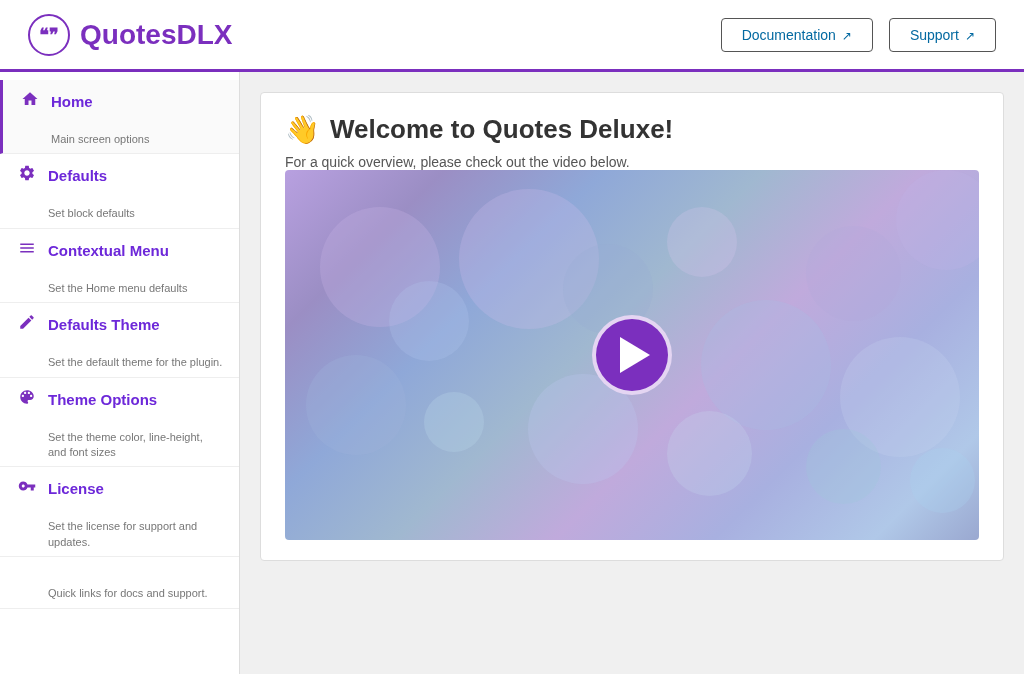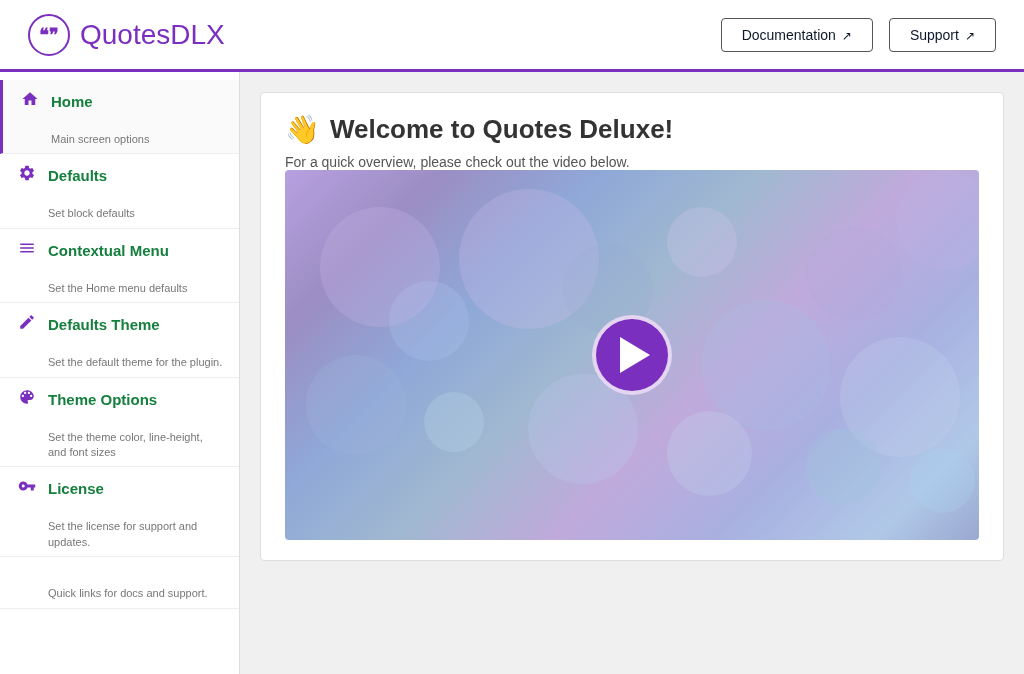--- a/index.html
+++ b/index.html
@@ -33,41 +33,41 @@
       border: 2.5px solid #7b2fbe;
       display: flex;
       align-items: center;
       justify-content: center;
       color: #7b2fbe;
       font-size: 18px;
       font-weight: bold;
     }
     .logo-text {
       font-size: 28px;
-      font-weight: 400;
+      font-weight: 700;
       color: #222;
     }
     .logo-text span {
       color: #7b2fbe;
     }
     .header-buttons {
       display: flex;
       gap: 16px;
     }
     .header-btn {
       border: 1.5px solid #555;
       background: #fff;
       padding: 8px 20px;
       border-radius: 4px;
       font-size: 14px;
       cursor: pointer;
       display: flex;
       align-items: center;
       gap: 6px;
-      color: #0f172a;
+      color: #0369a1;
     }
 
     
     .main-layout {
       display: flex;
       height: calc(674px - 72px);
     }
 
     
     .sidebar {
@@ -97,21 +97,21 @@
     .sidebar-icon {
       color: #7b2fbe;
       font-size: 17px;
       width: 22px;
       text-align: center;
       flex-shrink: 0;
     }
     .sidebar-item-title {
       font-size: 15px;
       font-weight: 600;
-      color: #15803d;
+      color: #6d28d9;
     }
     .sidebar-item-desc {
       font-size: 11px;
       color: #777;
       margin-top: 19px;
       padding-left: 32px;
       line-height: 1.4;
     }
 
     

